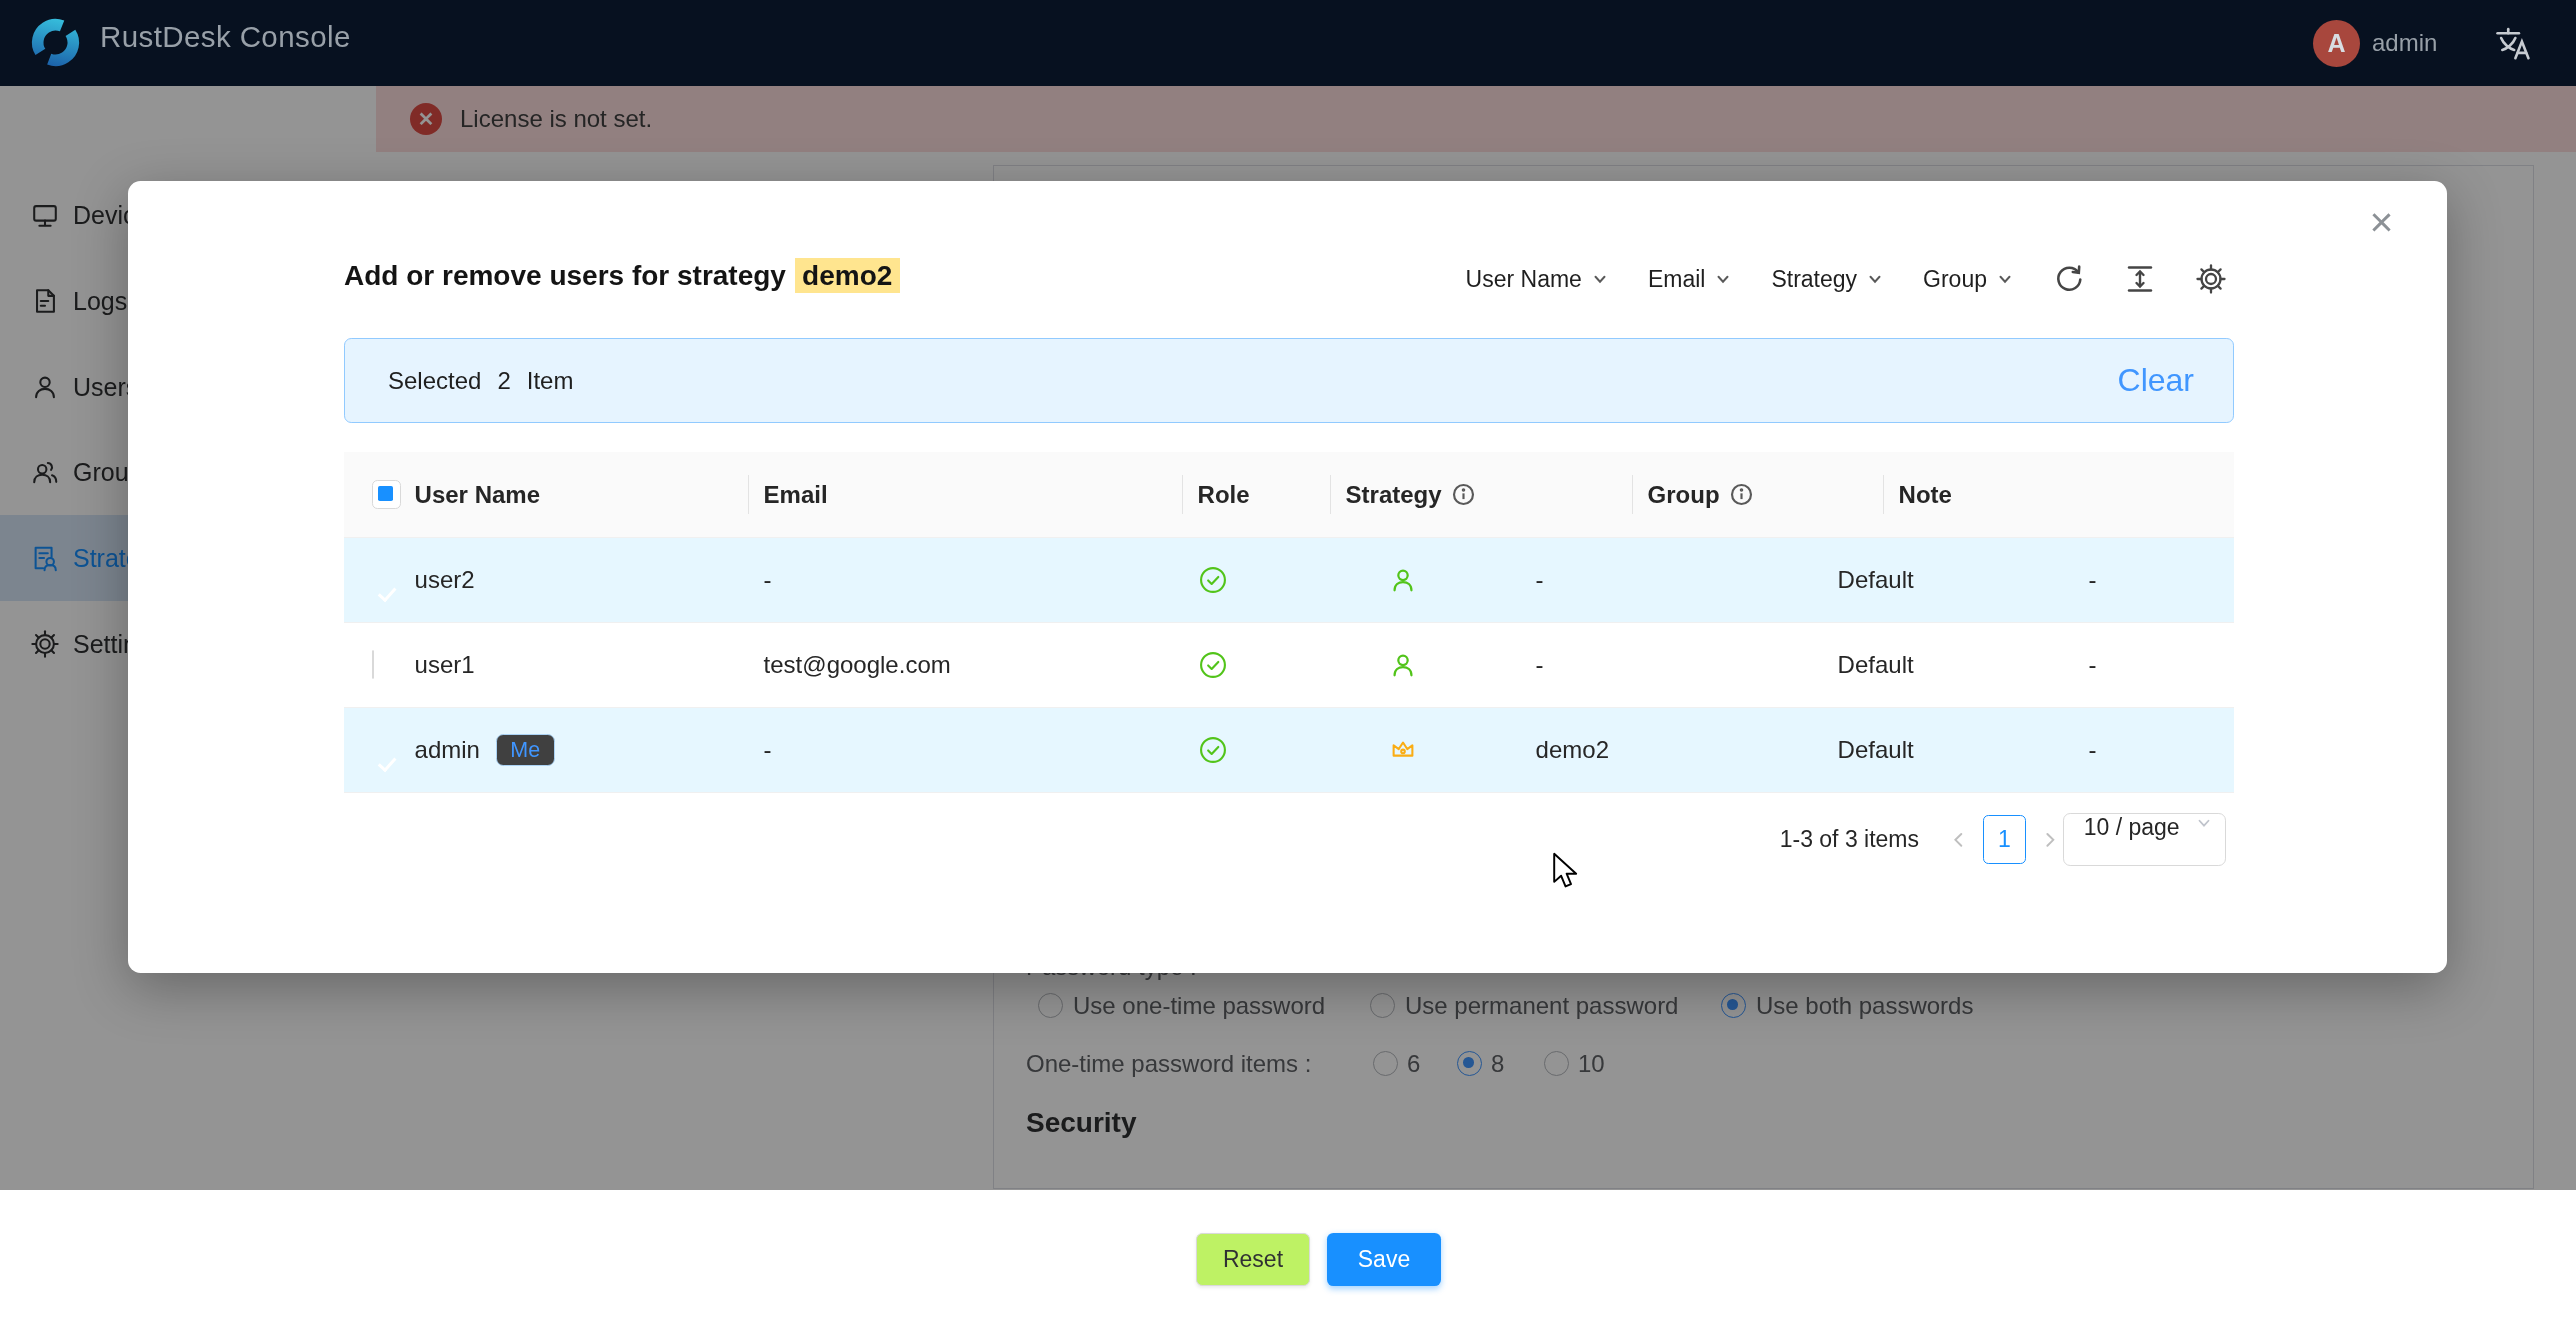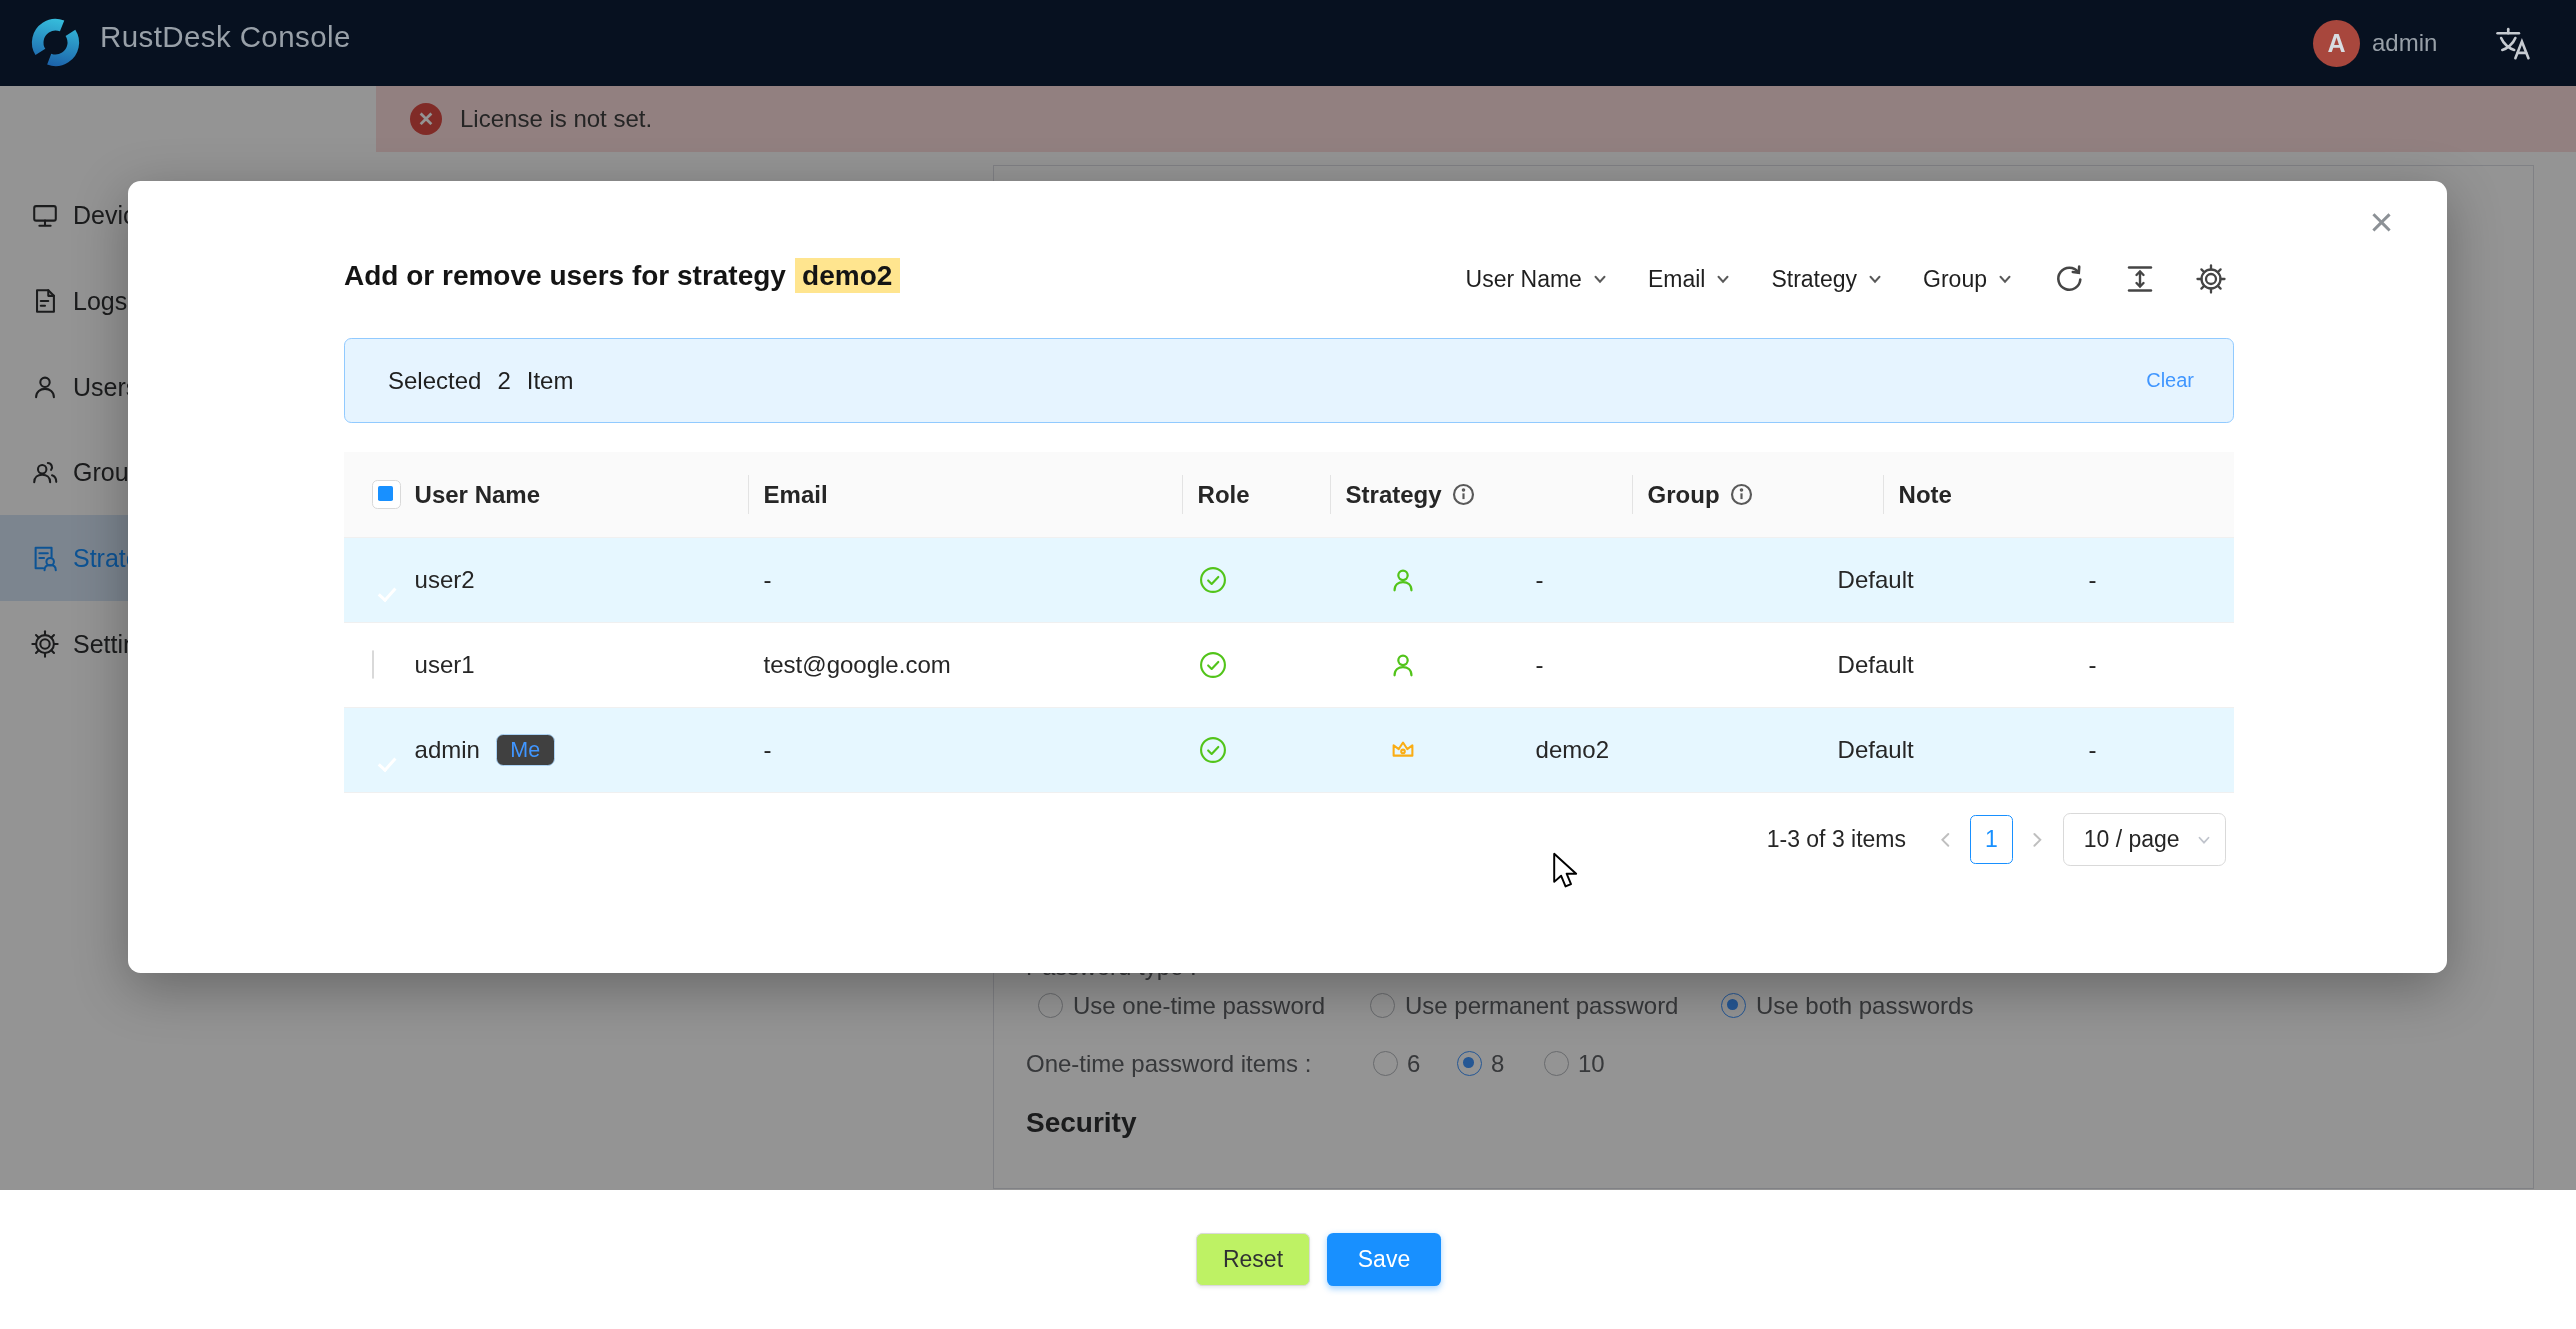--- a/index.html
+++ b/index.html
@@ -50,21 +50,21 @@
   #modal-close{left:2232px;top:19.7px;width:43px;height:43px;font-size:41px;line-height:43px;text-align:center;
                color:#8c9196;font-weight:400;cursor:default;}
   #modal-title{left:216px;top:79px;font-size:28px;font-weight:700;color:#141414;white-space:nowrap;}
   #modal-title .hl{background:#ffe58f;padding:1.8px 7.2px;margin-left:9px;}
   #filter-bar{top:82px;right:220px;display:flex;align-items:center;gap:39px;}
   .filter{display:flex;align-items:center;gap:9px;font-size:23px;color:#1f1f1f;white-space:nowrap;}
   .tool-icon{color:#454545;}
   #selection-bar{left:216px;top:157px;width:1890px;height:85px;box-sizing:border-box;background:#e6f4ff;
                  border:1.8px solid #91caff;border-radius:7.2px;display:flex;align-items:center;font-size:24px;color:#1f1f1f;}
   #selection-bar .sel-count{margin:0 16px;}
-  #clear-link{margin-left:auto;margin-right:39px;color:#4096ff;font-size:20px;}
+  #clear-link{margin-left:auto;margin-right:39px;color:#4096ff;font-size:32px;}
 
   
   #utable{left:216px;top:271px;width:1890px;}
   .trow{display:flex;width:1890px;height:84px;align-items:center;border-bottom:0.9px solid #f0f0f0;font-size:24px;color:#262626;}
   #thead-row{height:85px;background:#fafafa;font-weight:600;color:#262626;}
   .trow.hilite{background:#e6f7ff;}
   .c0{width:67px;box-sizing:border-box;padding-left:28px;flex:none;}
   .c1{width:349px;flex:none;padding-left:3.6px;box-sizing:border-box;display:flex;align-items:center;}
   .c2{width:434px;flex:none;padding-left:3.6px;box-sizing:border-box;}
   .c3{width:190px;flex:none;padding-left:3.6px;box-sizing:border-box;}
@@ -86,22 +86,22 @@
 
   .me-badge{display:inline-block;margin-left:16px;padding:2.7px 13.4px;border:1.8px solid #abd3f5;border-radius:7.2px;
             background:#404040;color:#4096ff;font-size:21.5px;}
 
   
   #pagination{top:632px;right:221px;display:flex;align-items:center;font-size:23px;color:#262626;}
   #page-total{margin-right:30px;}
   .pg-arrow{color:#bfbfbf;display:flex;align-items:center;}
   #page-current{width:43px;height:49px;margin:0 14.3px;border:1.8px solid #1890ff;border-radius:5.4px;box-sizing:border-box;
                 display:flex;align-items:center;justify-content:center;color:#1890ff;background:#fff;}
-  #page-size{margin-left:16px;width:163px;height:53px;border:1.8px solid #d9d9d9;border-radius:7.2px;box-sizing:border-box;
-             display:flex;align-items:center;padding-left:19.7px;gap:14.3px;background:#fff;}
+  #page-size{margin-left:3px;width:163px;height:53px;border:1.8px solid #d9d9d9;border-radius:7.2px;box-sizing:border-box;
+             display:flex;align-items:flex-start;padding-left:19.7px;gap:14.3px;background:#fff;}
   #page-size .chev{margin-left:auto;margin-right:12.5px;color:#c0c4cc;}
 
   
   #footer{left:0;top:1190px;width:2576px;height:140px;background:#ffffff;z-index:30;}
   .btn{position:absolute;top:43px;width:114px;height:53px;border-radius:6.3px;font-size:23px;
        display:flex;align-items:center;justify-content:center;box-sizing:border-box;}
   #reset-btn{left:1196px;background:#bef264;border:0.9px solid #d9d9d9;color:#303133;box-shadow:0 1.8px 3.6px rgba(0,0,0,.08);}
   #save-btn{left:1327px;background:#1890ff;color:#fff;box-shadow:0 2.7px 6.3px rgba(24,144,255,.4);}
 
   #cursor{left:1552px;top:852px;z-index:100;}

